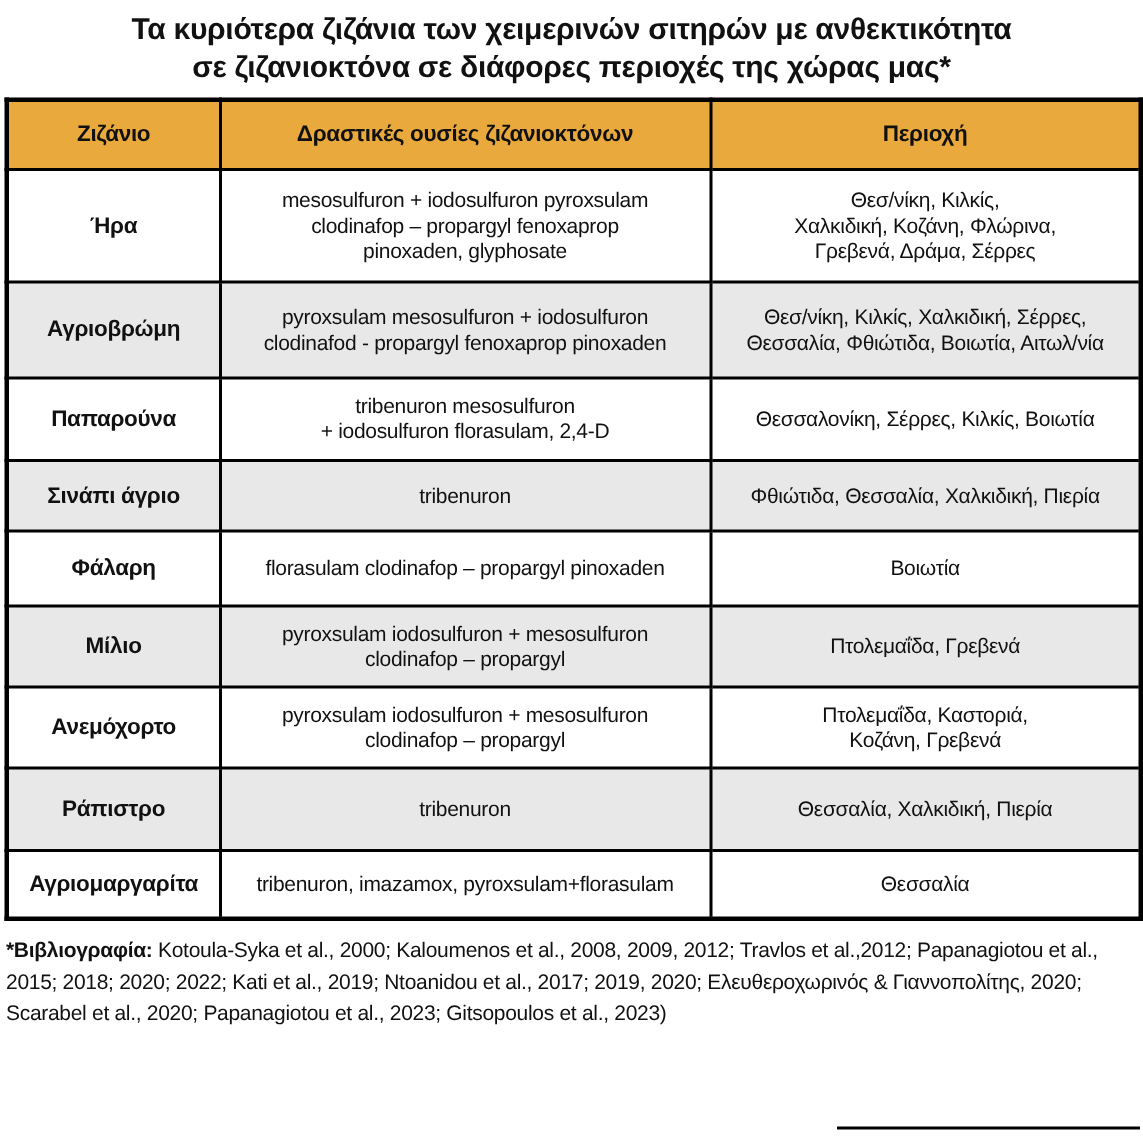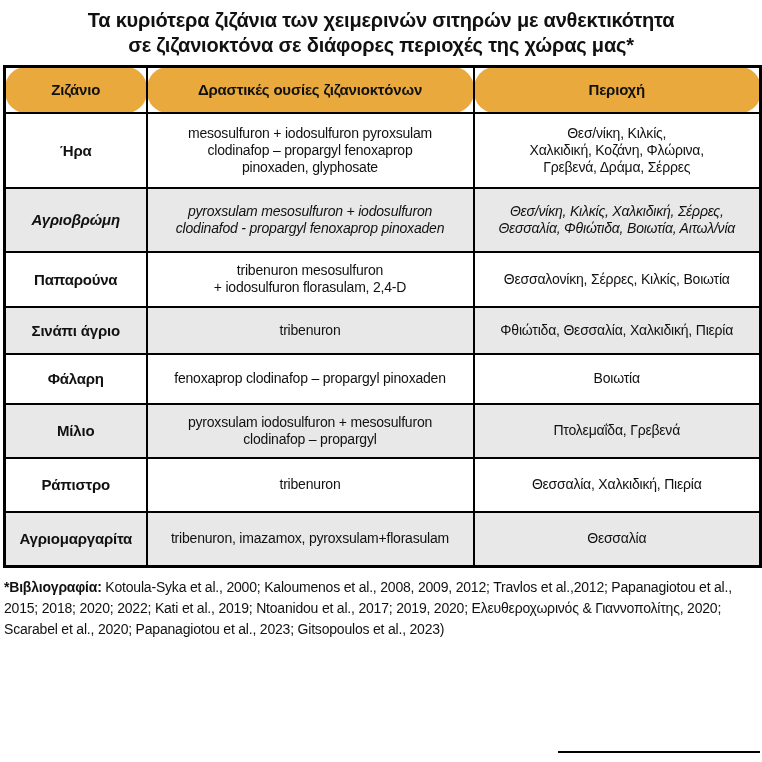--- a/index.html
+++ b/index.html
@@ -46,28 +46,27 @@
   }
   col.c1 { width: 142px; }
   col.c2 { width: 327px; }
   col.c3 { width: 287px; }
 
   thead th {
     background: var(--header-bg);
     font-weight: bold;
     font-size: 15px;
     height: 46px;
-    border-radius: 21px;
   }
   tbody td { font-size: 14px; line-height: 17px; white-space: pre-line; }
   tbody td.weed { font-weight: bold; font-size: 15px; white-space: normal; }
   tbody tr:nth-child(even) { background: var(--row-alt-bg); }
 
   tbody tr:nth-child(1)  { height: 75px; }
-  tbody tr:nth-child(2)  { height: 64px; font-style: italic; }
+  tbody tr:nth-child(2)  { height: 64px; }
   tbody tr:nth-child(3)  { height: 55px; }
   tbody tr:nth-child(4)  { height: 47px; }
   tbody tr:nth-child(5)  { height: 50px; }
   tbody tr:nth-child(6)  { height: 54px; padding-left: 41px; }
   tbody tr:nth-child(7)  { height: 54px; }
   tbody tr:nth-child(8)  { height: 55px; }
   tbody tr:nth-child(9)  { height: 46px; margin-left: 27px; }
   tbody tr:nth-child(10) { height: 54px; }
 
   .footnote {
@@ -134,28 +133,35 @@
 + iodosulfuron florasulam, 2,4-D</td>
         <td>Θεσσαλονίκη, Σέρρες, Κιλκίς, Βοιωτία</td>
       </tr>
       <tr>
         <td class="weed">Σινάπι άγριο</td>
         <td>tribenuron</td>
         <td>Φθιώτιδα, Θεσσαλία, Χαλκιδική, Πιερία</td>
       </tr>
       <tr>
         <td class="weed">Φάλαρη</td>
-        <td>fenoxaprop clodinafop – propargyl pinoxaden</td>
+        <td>florasulam clodinafop – propargyl pinoxaden</td>
         <td>Βοιωτία</td>
       </tr>
       <tr>
         <td class="weed">Μίλιο</td>
         <td>pyroxsulam iodosulfuron + mesosulfuron
 clodinafop – propargyl</td>
         <td>Πτολεμαΐδα, Γρεβενά</td>
+      </tr>
+      <tr>
+        <td class="weed">Ανεμόχορτο</td>
+        <td>pyroxsulam iodosulfuron + mesosulfuron
+clodinafop – propargyl</td>
+        <td>Πτολεμαΐδα, Καστοριά,
+Κοζάνη, Γρεβενά</td>
       </tr>
       <tr>
         <td class="weed">Ράπιστρο</td>
         <td>tribenuron</td>
         <td>Θεσσαλία, Χαλκιδική, Πιερία</td>
       </tr>
       <tr>
         <td class="weed">Αγριομαργαρίτα</td>
         <td>tribenuron, imazamox, pyroxsulam+florasulam</td>
         <td>Θεσσαλία</td>

